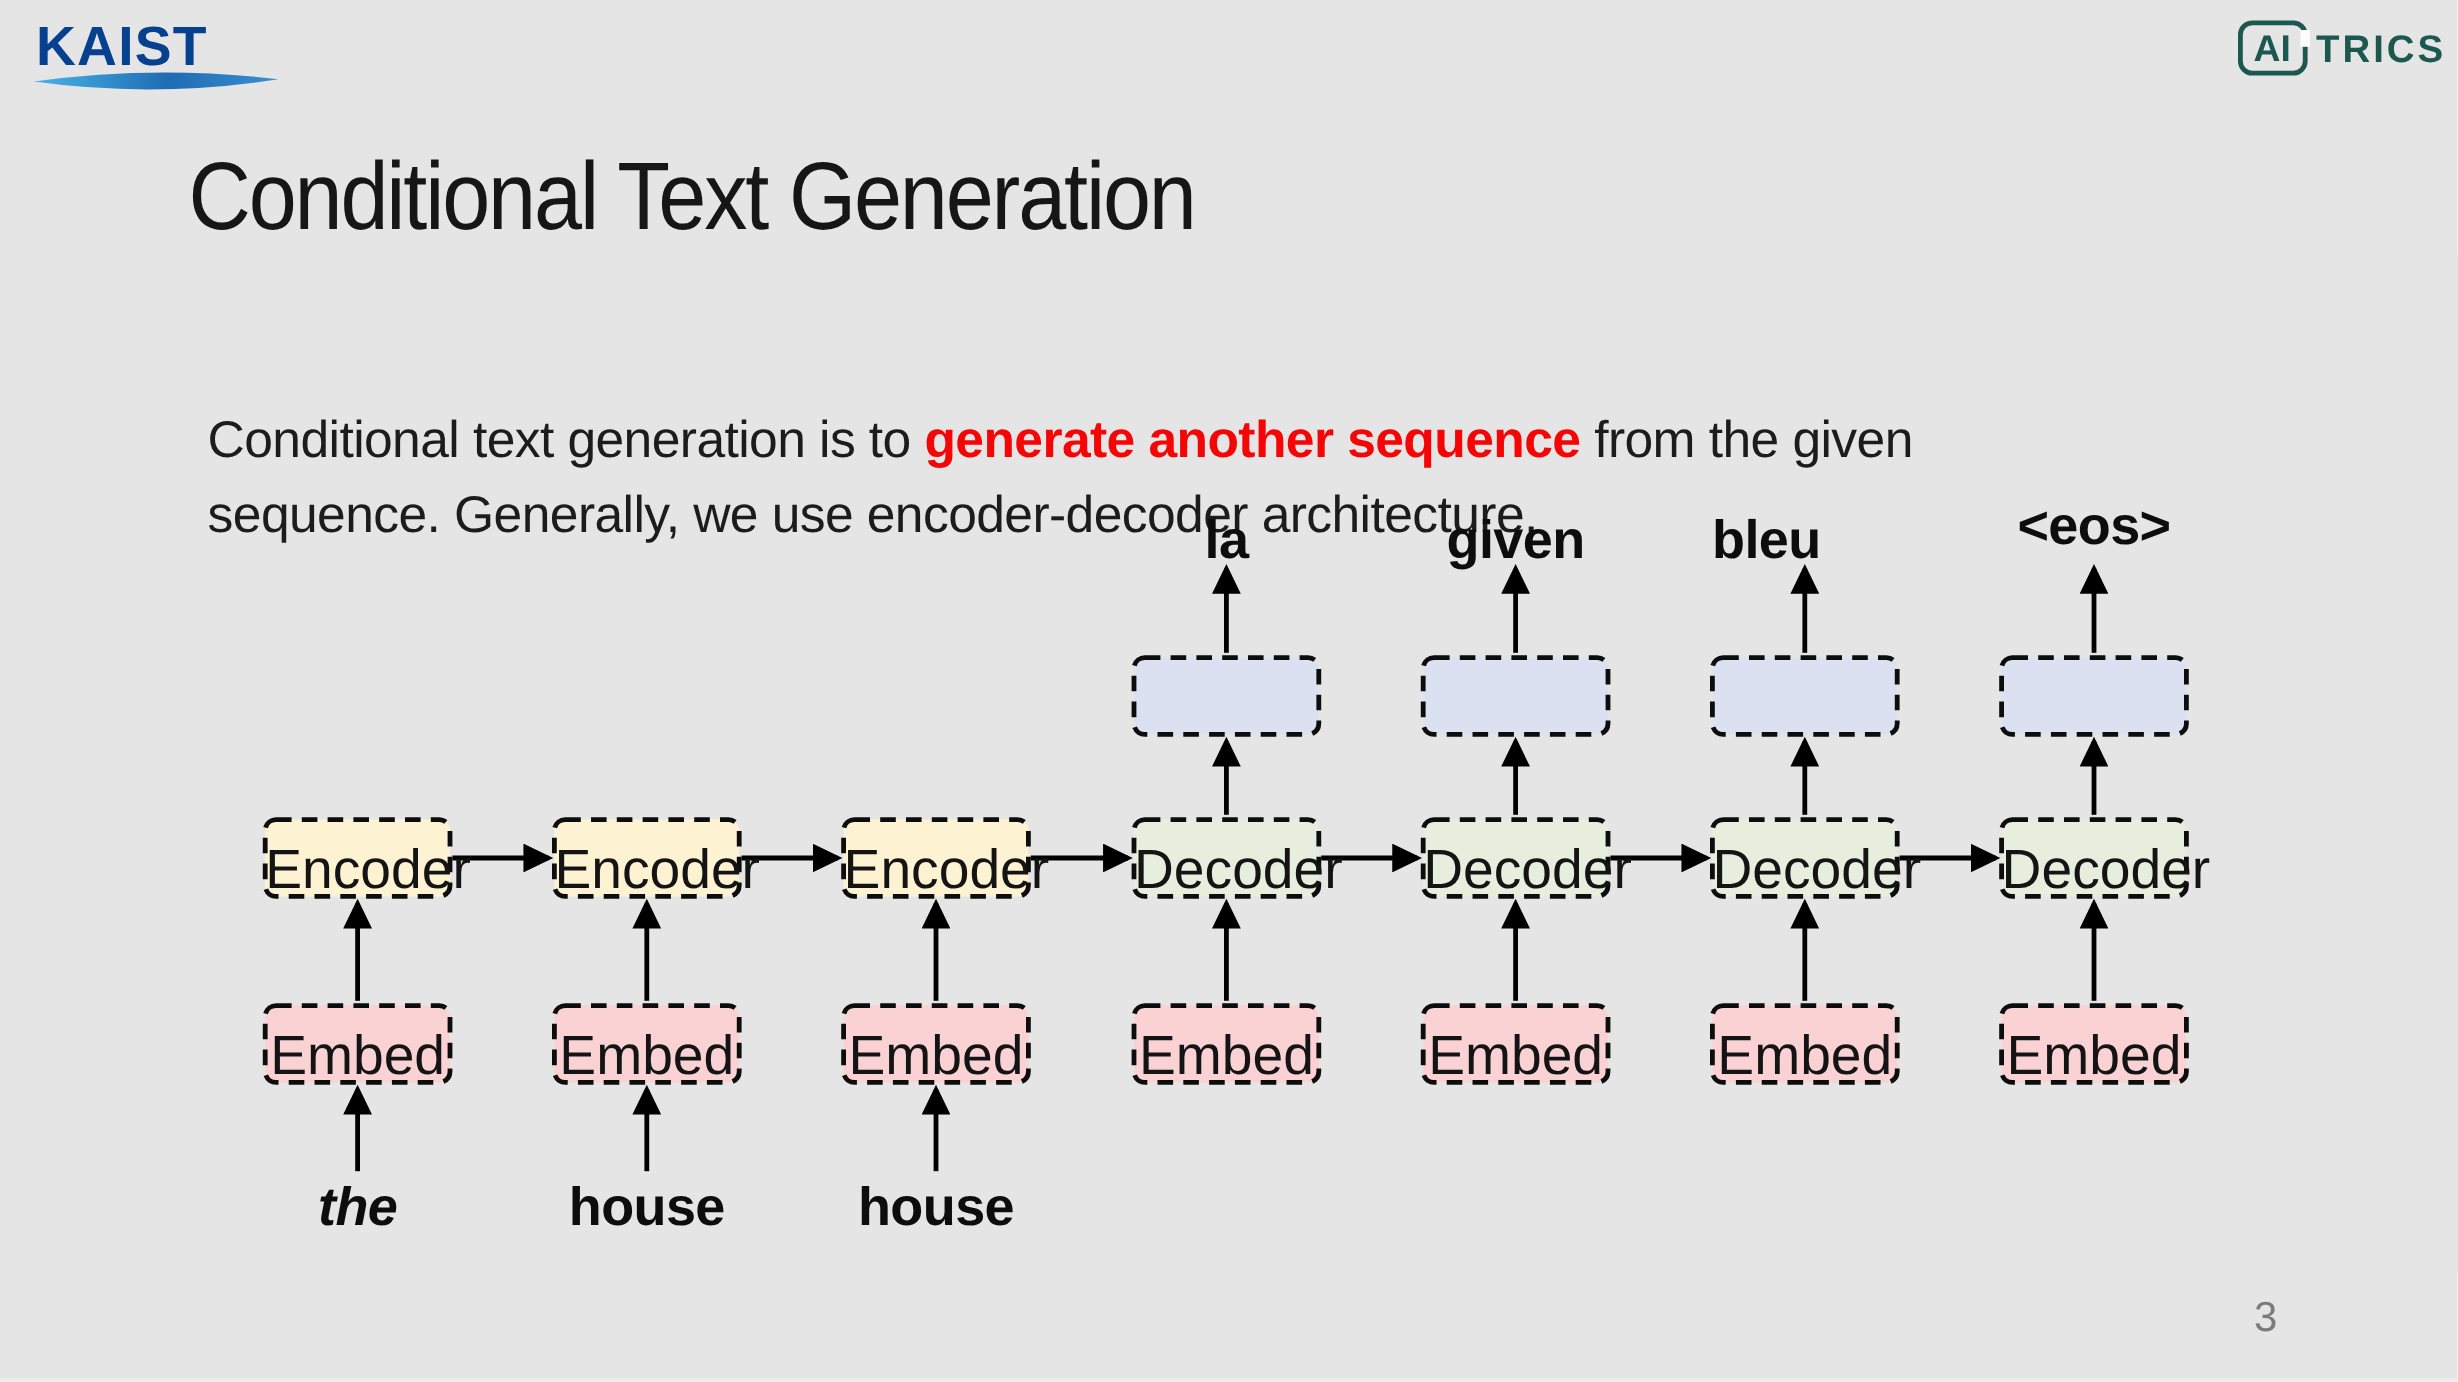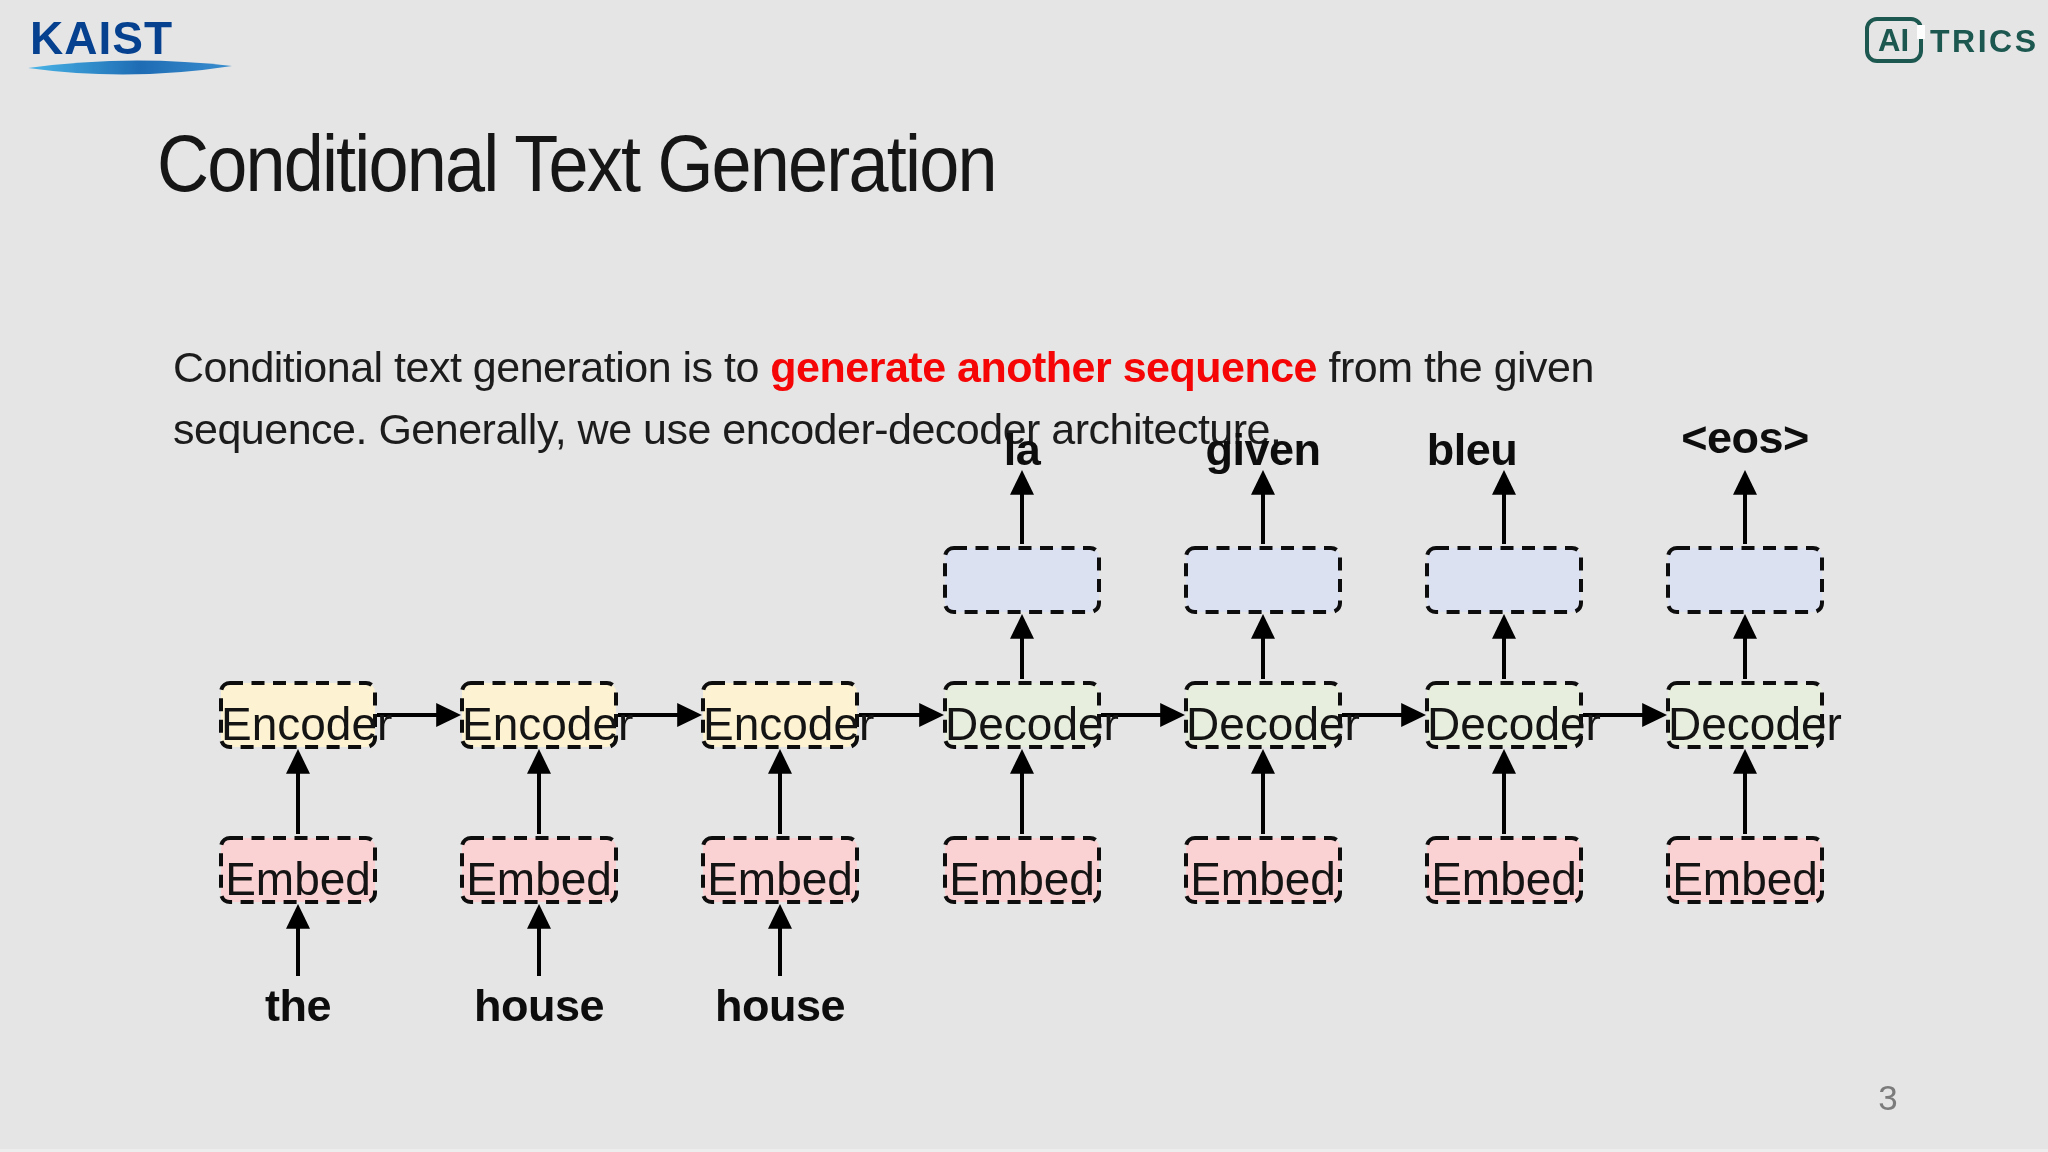--- a/index.html
+++ b/index.html
@@ -118,21 +118,21 @@
         <line x1="1745" y1="834" x2="1745" y2="753" stroke="#000000" stroke-width="4" marker-end="url(#arrowhead)"></line>
         <rect x="1668" y="548" width="154" height="64" rx="9" fill="#dce1f2" stroke="#0d0d0d" stroke-width="4" stroke-dasharray="13 8.5"></rect>
         <line x1="1745" y1="679" x2="1745" y2="618" stroke="#000000" stroke-width="4" marker-end="url(#arrowhead)"></line>
         <line x1="1745" y1="544" x2="1745" y2="474" stroke="#000000" stroke-width="4" marker-end="url(#arrowhead)"></line>
       </g>
   </svg>
 
   <div id="diagram-labels">
       <div class="box-label" style="left: 221px; top: 697px;">Encoder</div>
       <div class="box-label" style="left: 221px; top: 852px;">Embed</div>
-      <div class="word-label" style="left: 198px; top: 980px;">the</div>
+      <div class="word-label" style="left: 198px; top: 980px; font-style: italic;">the</div>
       <div class="box-label" style="left: 462px; top: 697px;">Encoder</div>
       <div class="box-label" style="left: 462px; top: 852px;">Embed</div>
       <div class="word-label" style="left: 439px; top: 980px;">house</div>
       <div class="box-label" style="left: 703px; top: 697px;">Encoder</div>
       <div class="box-label" style="left: 703px; top: 852px;">Embed</div>
       <div class="word-label" style="left: 680px; top: 980px;">house</div>
       <div class="box-label" style="left: 945px; top: 697px;">Decoder</div>
       <div class="box-label" style="left: 945px; top: 852px;">Embed</div>
       <div class="word-label" style="left: 922px; top: 424px;">la</div>
       <div class="box-label" style="left: 1186px; top: 697px;">Decoder</div>

